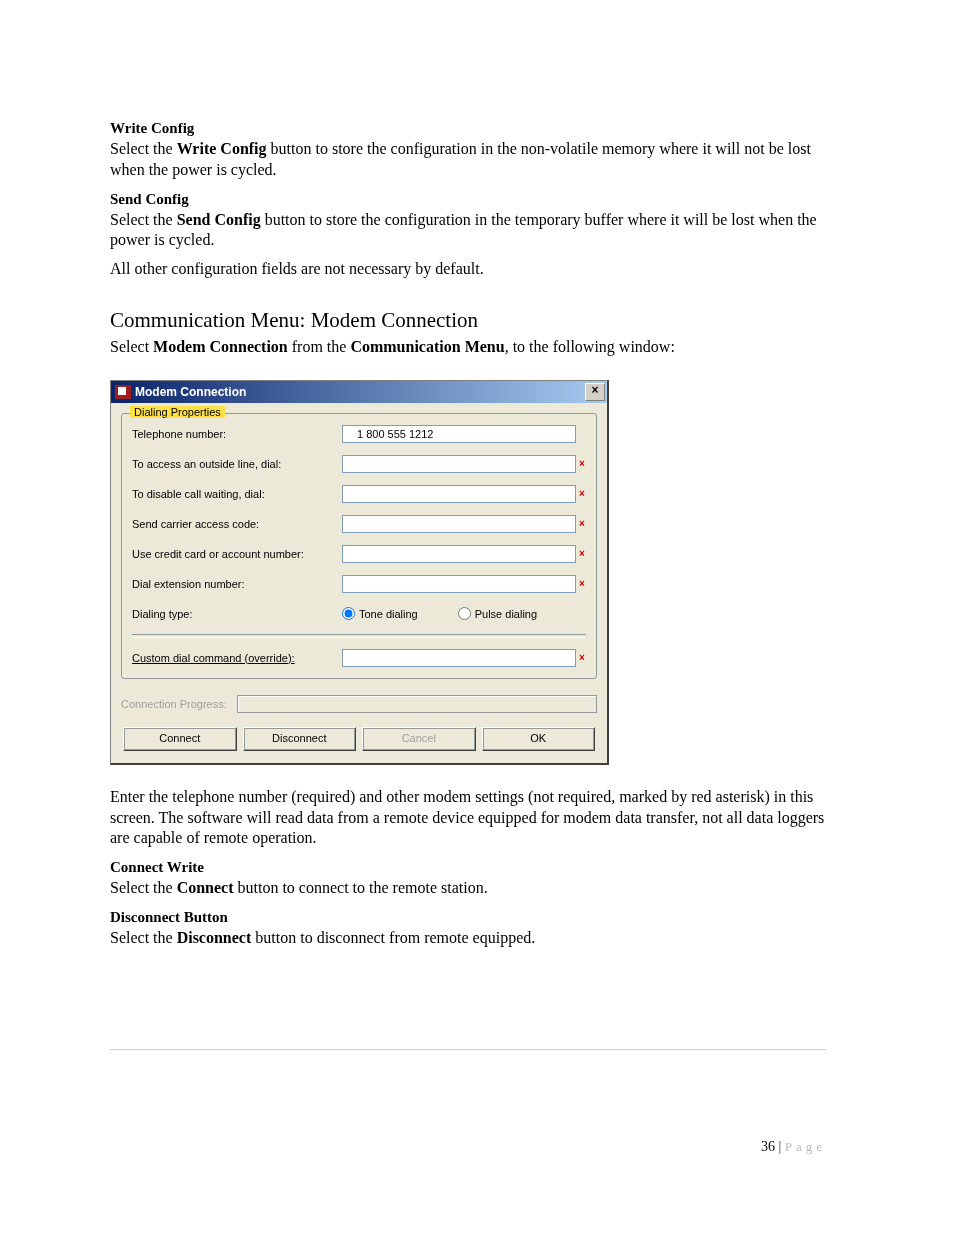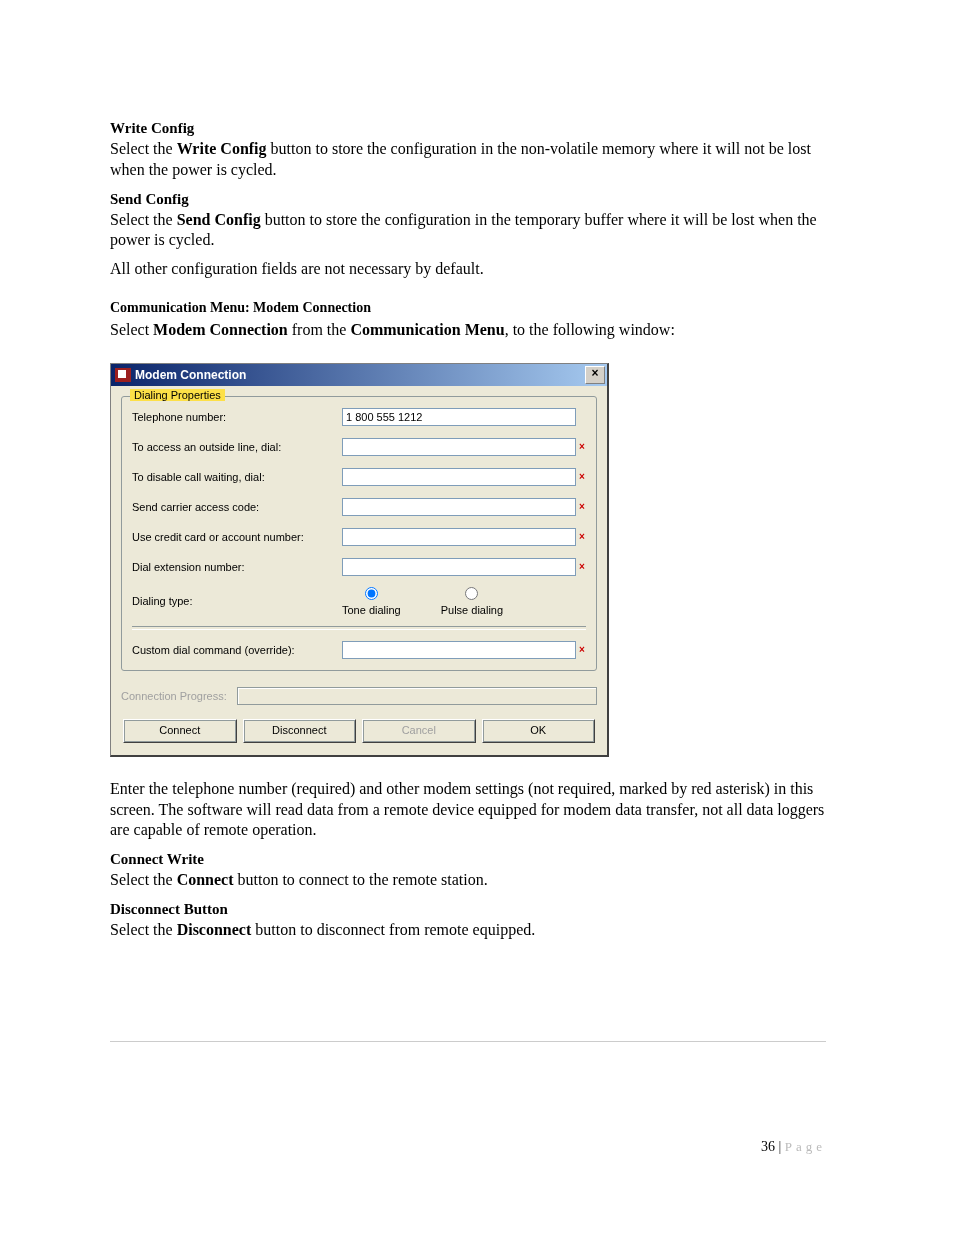--- a/index.html
+++ b/index.html
@@ -22,23 +22,23 @@
     font-size: 15px;
     margin-top: 10px;
     margin-bottom: 2px;
   }
   .body-text {
     margin: 0 0 8px 0;
     line-height: 1.3;
   }
   .body-text strong { font-weight: bold; }
   .comm-heading {
-    font-weight: bold;
-    font-size: 14px;
-    margin-top: 20px;
+    font-weight: normal;
+    font-size: 21px;
+    margin-top: 28px;
     margin-bottom: 4px;
   }
   
   .win {
     width: 496px;
     margin: 22px 0 22px 0;
     border: 1px solid #808080;
     border-right: 2px solid #404040;
     border-bottom: 2px solid #404040;
     background: #ece9d8;
@@ -116,21 +116,21 @@
   .row-label {
     width: 210px;
     font-size: 11px;
     color: #000;
   }
   .text-input {
     flex: 1;
     height: 18px;
     background: #fff;
     border: 1px solid #7f9db9;
-    padding: 1px 3px;
+    padding: 1px 14px;
     font-family: Tahoma, Arial, sans-serif;
     font-size: 11px;
     box-sizing: border-box;
   }
   .asterisk {
     color: #c00;
     font-weight: bold;
     margin-left: 2px;
     font-size: 10px;
     width: 8px;
@@ -141,21 +141,21 @@
     width: 8px;
     display:inline-block;
     margin-left:2px;
   }
   .radio-set, .check-set {
     display: flex;
     align-items: center;
     gap: 6px;
     font-size: 11px;
   }
-  .radio-set label { margin-right: 34px; display:flex; align-items:center; gap:4px;flex-direction:column; }
+  .radio-set label { margin-right: 34px; display:flex; align-items:center; gap:4px; }
   .check-set label { display:flex; align-items:center; gap:4px; }
   .separator {
     height: 2px;
     border-top: 1px solid #919b9c;
     border-bottom: 1px solid #fff;
     margin: 4px 0 10px 0;
   }
   .progress-row {
     display: flex;
     align-items: center;
@@ -295,21 +295,21 @@
               <input type="radio" name="dialtype" style="">
               <span>Pulse dialing</span>
             </label>
           </span>
         </div>
 
 
         <div class="separator"></div>
 
         <div class="row" style="margin-bottom:2px;">
-          <span class="row-label" style="width:210px;">Custom dial command (override):</span>
+          <span class="row-label" style="width:210px;text-decoration:underline;">Custom dial command (override):</span>
           <input type="text" class="text-input" value="" style="">
           <span class="asterisk">×</span>
         </div>
       </div>
 
       <div class="progress-row">
         <span class="progress-label">Connection Progress:</span>
         <div class="progress-bar"></div>
       </div>
 

